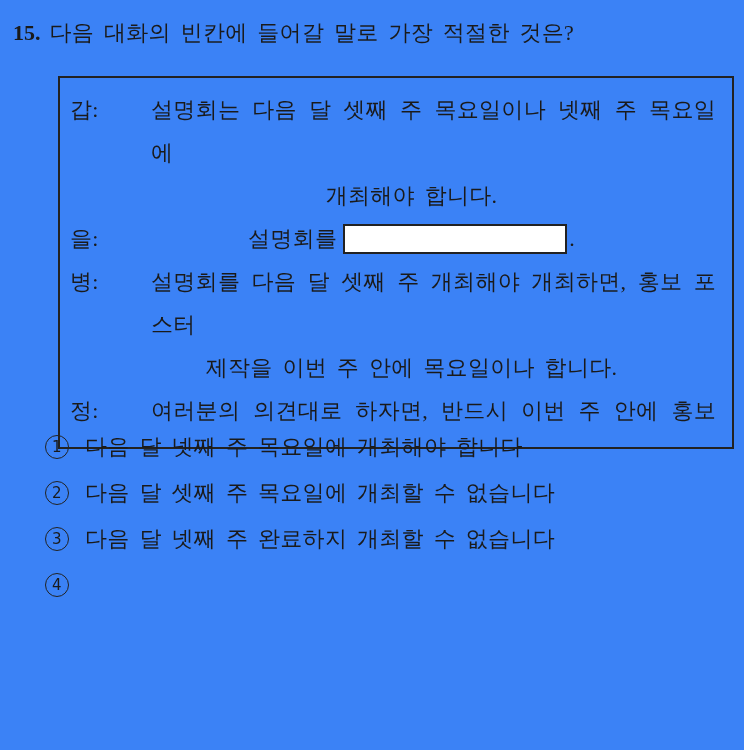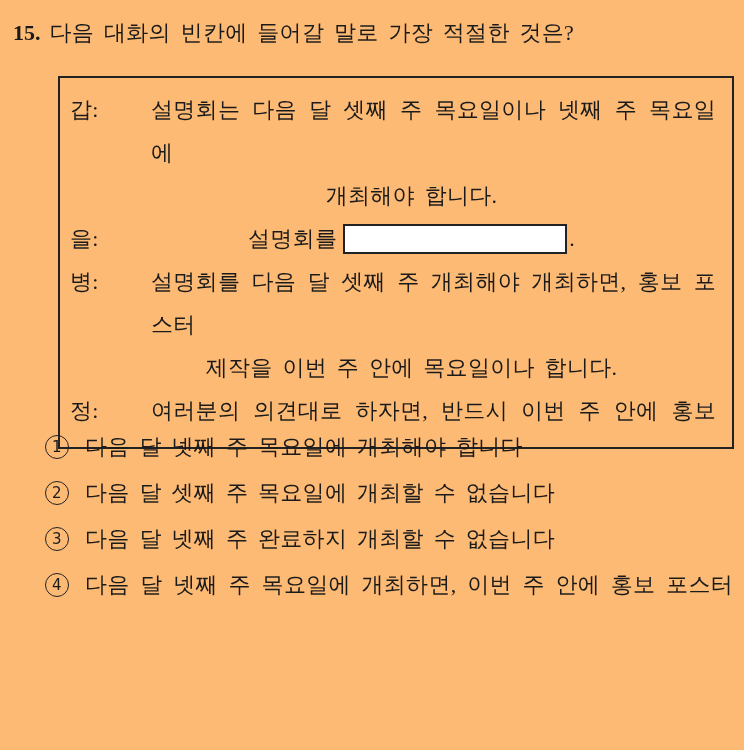--- a/index.html
+++ b/index.html
@@ -4,21 +4,21 @@
 <style>
   html, body {
     margin: 0;
     padding: 0;
     background: #ffffff;
   }
   .page {
     position: relative;
     width: 744px;
     height: 750px;
-    background: #fdba74;
+    background: #3b82f6;
     color: #1a1a1a;
     font-family: "Liberation Serif", "DejaVu Serif", serif;
     overflow: hidden;
   }
   
   .title {
     position: absolute;
     left: 13px;
     top: 19px;
     font-size: 22px;
@@ -175,18 +175,17 @@
       <span class="l1">다음 달 셋째 주 목요일에 개최할 수 없습니다</span>
     </div>
 
     <div class="opt">
       <span class="marker">3</span>
       <span class="l1">다음 달 넷째 주 완료하지 개최할 수 없습니다</span>
     </div>
 
     <div class="opt wrap">
       <span class="marker">4</span>
-      <span class="l1">다음 달 넷째 주 목요일에 개최하면, 이번 주 안에 홍보 포스터</span>
     </div>
 
   </div>
 
 </div>
 
 </body></html>

